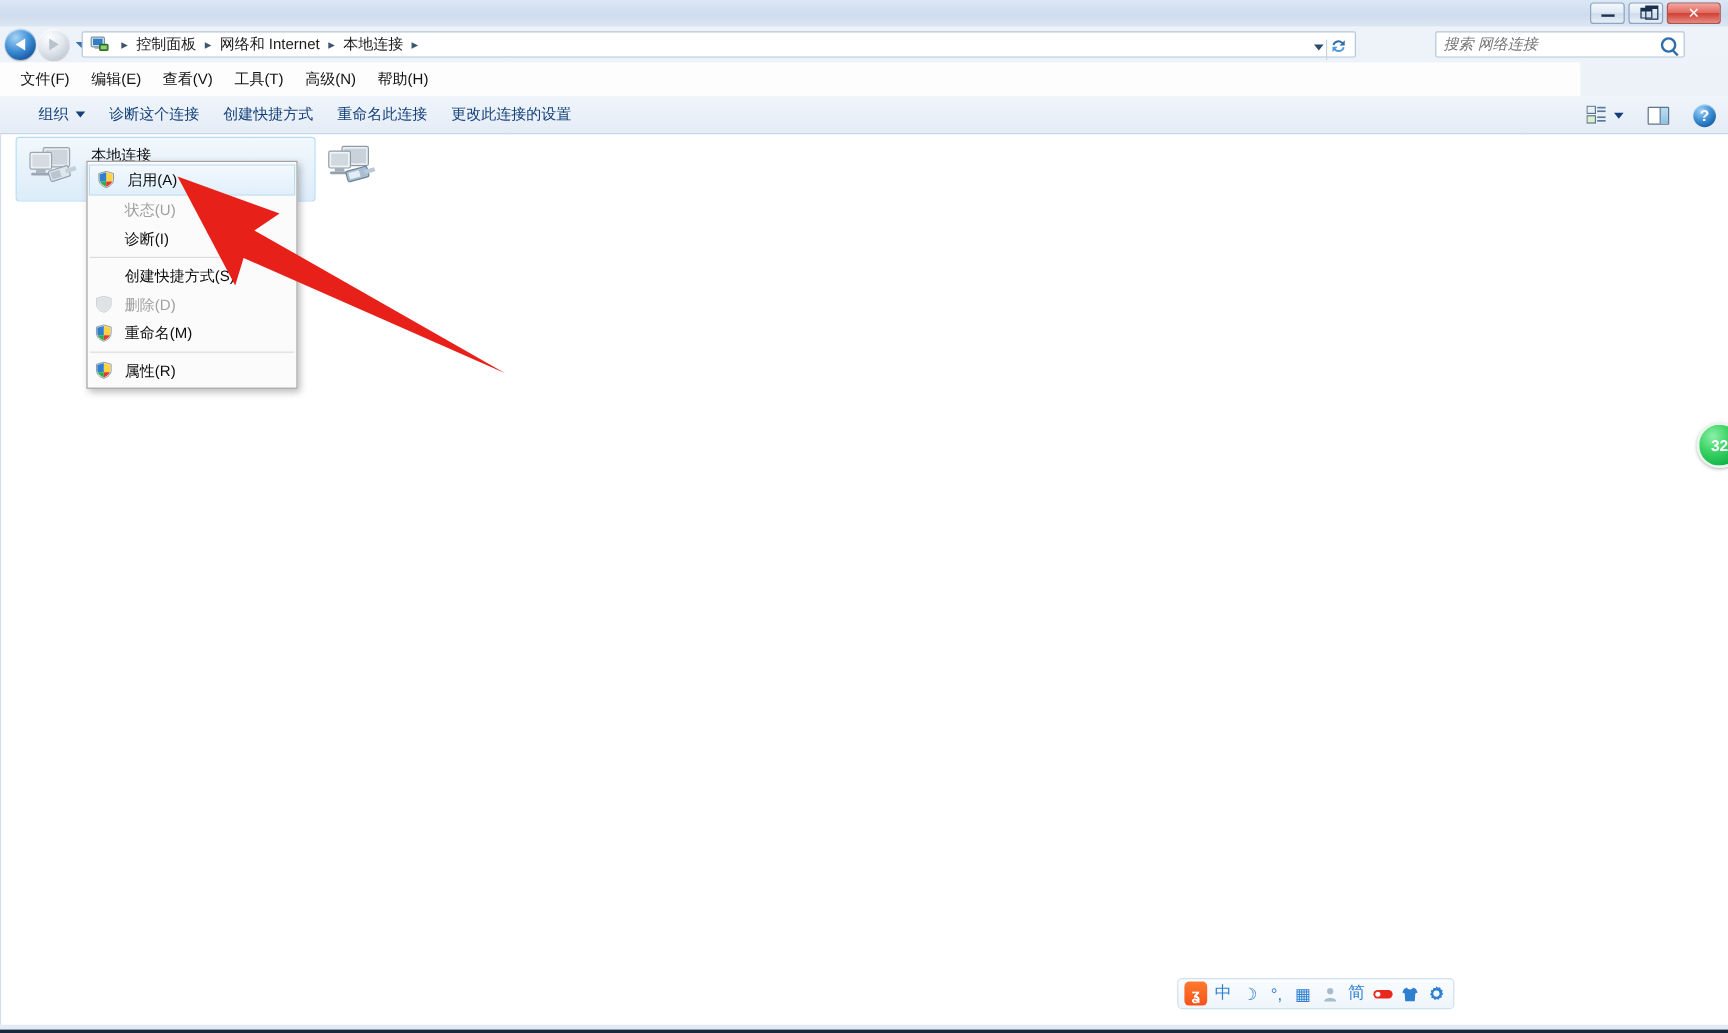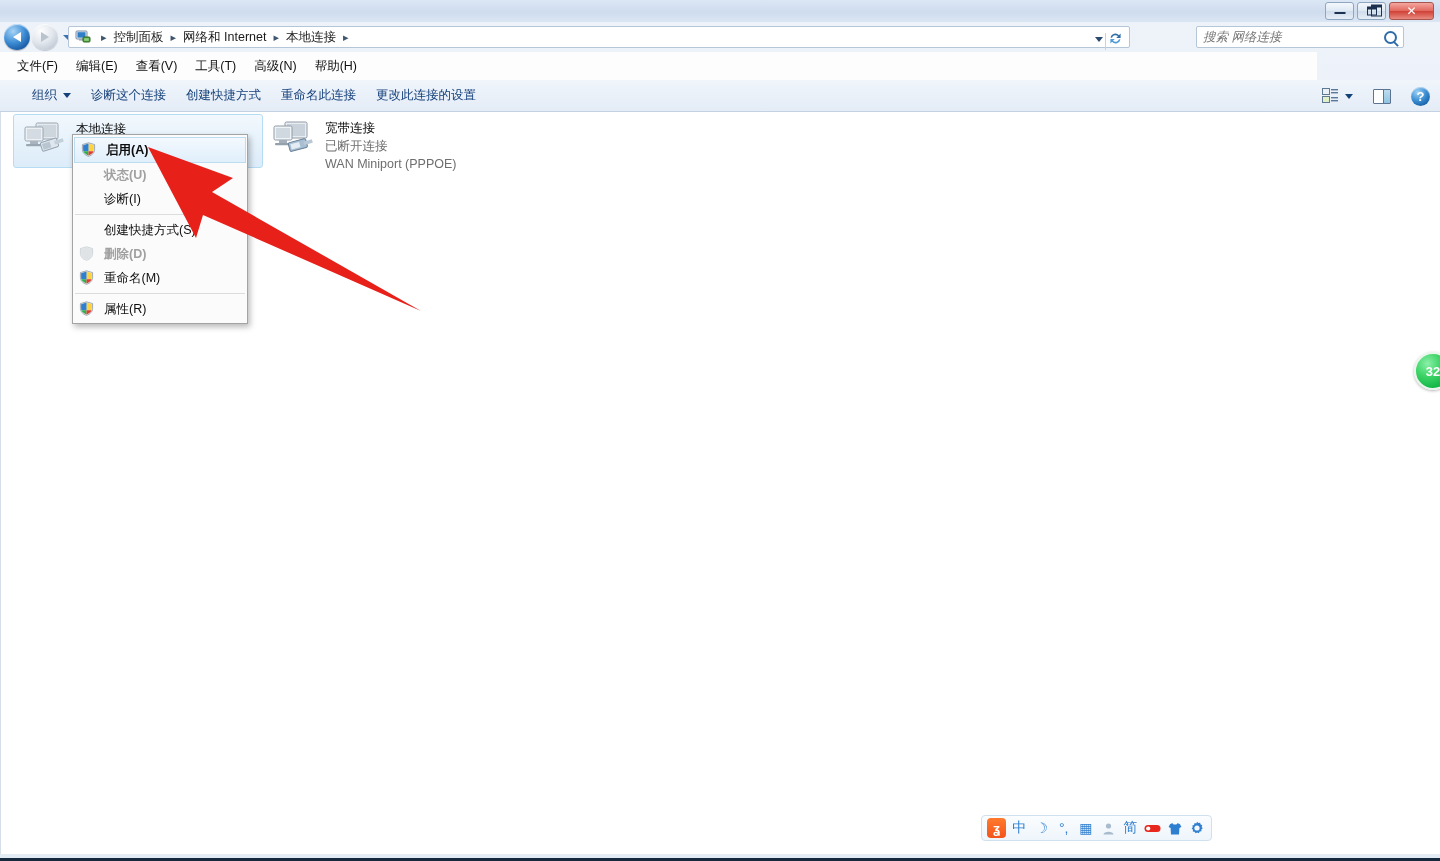--- a/index.html
+++ b/index.html
@@ -191,22 +191,22 @@
   .ctxmenu {
     position: absolute; left: 72px; top: 134px; width: 176px;
     background: #fbfbfb; border: 1px solid #a3a3a3;
     box-shadow: 2px 3px 6px rgba(0,0,0,.28);
     padding: 2px 0;
   }
   .ctxrow {
     height: 24px; display: flex; align-items: center; padding: 0 8px 0 6px;
     font-size: 12.5px; color: #0d0d0d; white-space: nowrap;
   }
-  .ctxrow.bold { font-weight: bold; }
-  .ctxrow.disabled { color: #a0a0a0; font-weight: bold; }
+  .ctxrow.bold { font-weight: normal; }
+  .ctxrow.disabled { color: #a0a0a0; }
   .ctxrow.highlight {
     background: linear-gradient(180deg,#f3f9fe 0%,#e0effb 100%);
     border: 1px solid #bcdcf2; height: 26px; margin: 0 1px;
   }
   .ctxicon { width: 17px; height: 17px; margin-right: 8px; flex: none; position: relative; }
   .ctxsep { height: 1px; background: #dcdcdc; margin: 3px 2px 3px 2px; }
 
   
   .shield { width: 15px; height: 15px; position: relative; }
   .shield svg { display:block; }
@@ -390,25 +390,20 @@
             <rect x="7" y="10" width="14" height="10" fill="#d0d8e0"></rect>
             <rect x="10" y="22" width="8" height="3" fill="#a5afba"></rect>
             <rect x="6" y="25" width="16" height="2.2" rx="1" fill="#94a0ac"></rect>
             <g transform="translate(19,25) rotate(-15)">
               <rect x="0" y="0" width="18" height="9" rx="1.5" fill="#9db6cc" stroke="#6e8losa"></rect>
               <rect x="0" y="0" width="18" height="9" rx="1.5" fill="#a8bed2" stroke="#6d8399"></rect>
               <rect x="2" y="1.8" width="9" height="5.4" fill="#e4edf4"></rect>
               <rect x="15" y="2.6" width="9" height="3.6" fill="#b9c9d8"></rect>
             </g>
           </svg>
-        </span>
-        <span class="conn-text">
-          <span class="conn-name">宽带连接</span>
-          <span class="conn-sub">已断开连接</span>
-          <span class="conn-sub">WAN Miniport (PPPOE)</span>
         </span>
       </div>
 
     </div>
   </div>
 
   <div class="ctxmenu">
 
     <div class="ctxrow bold highlight">
       <span class="ctxicon">

